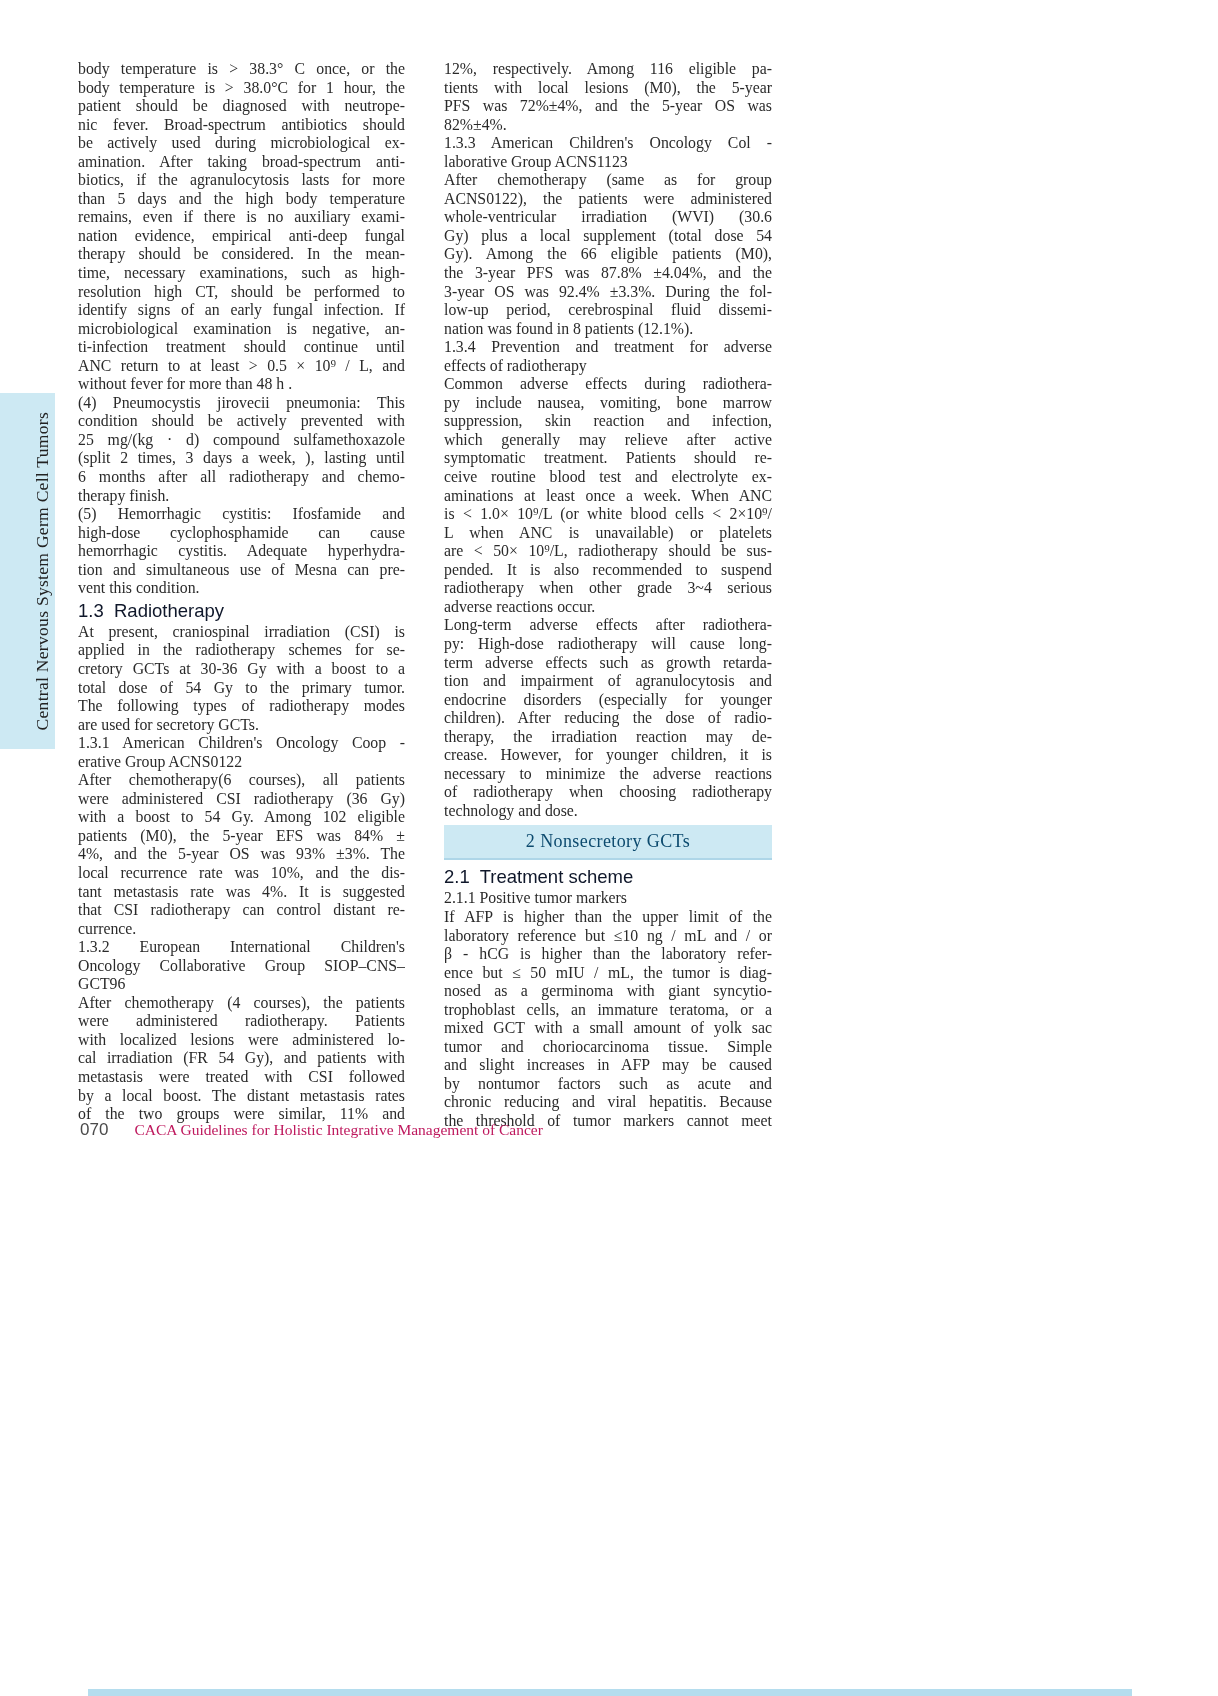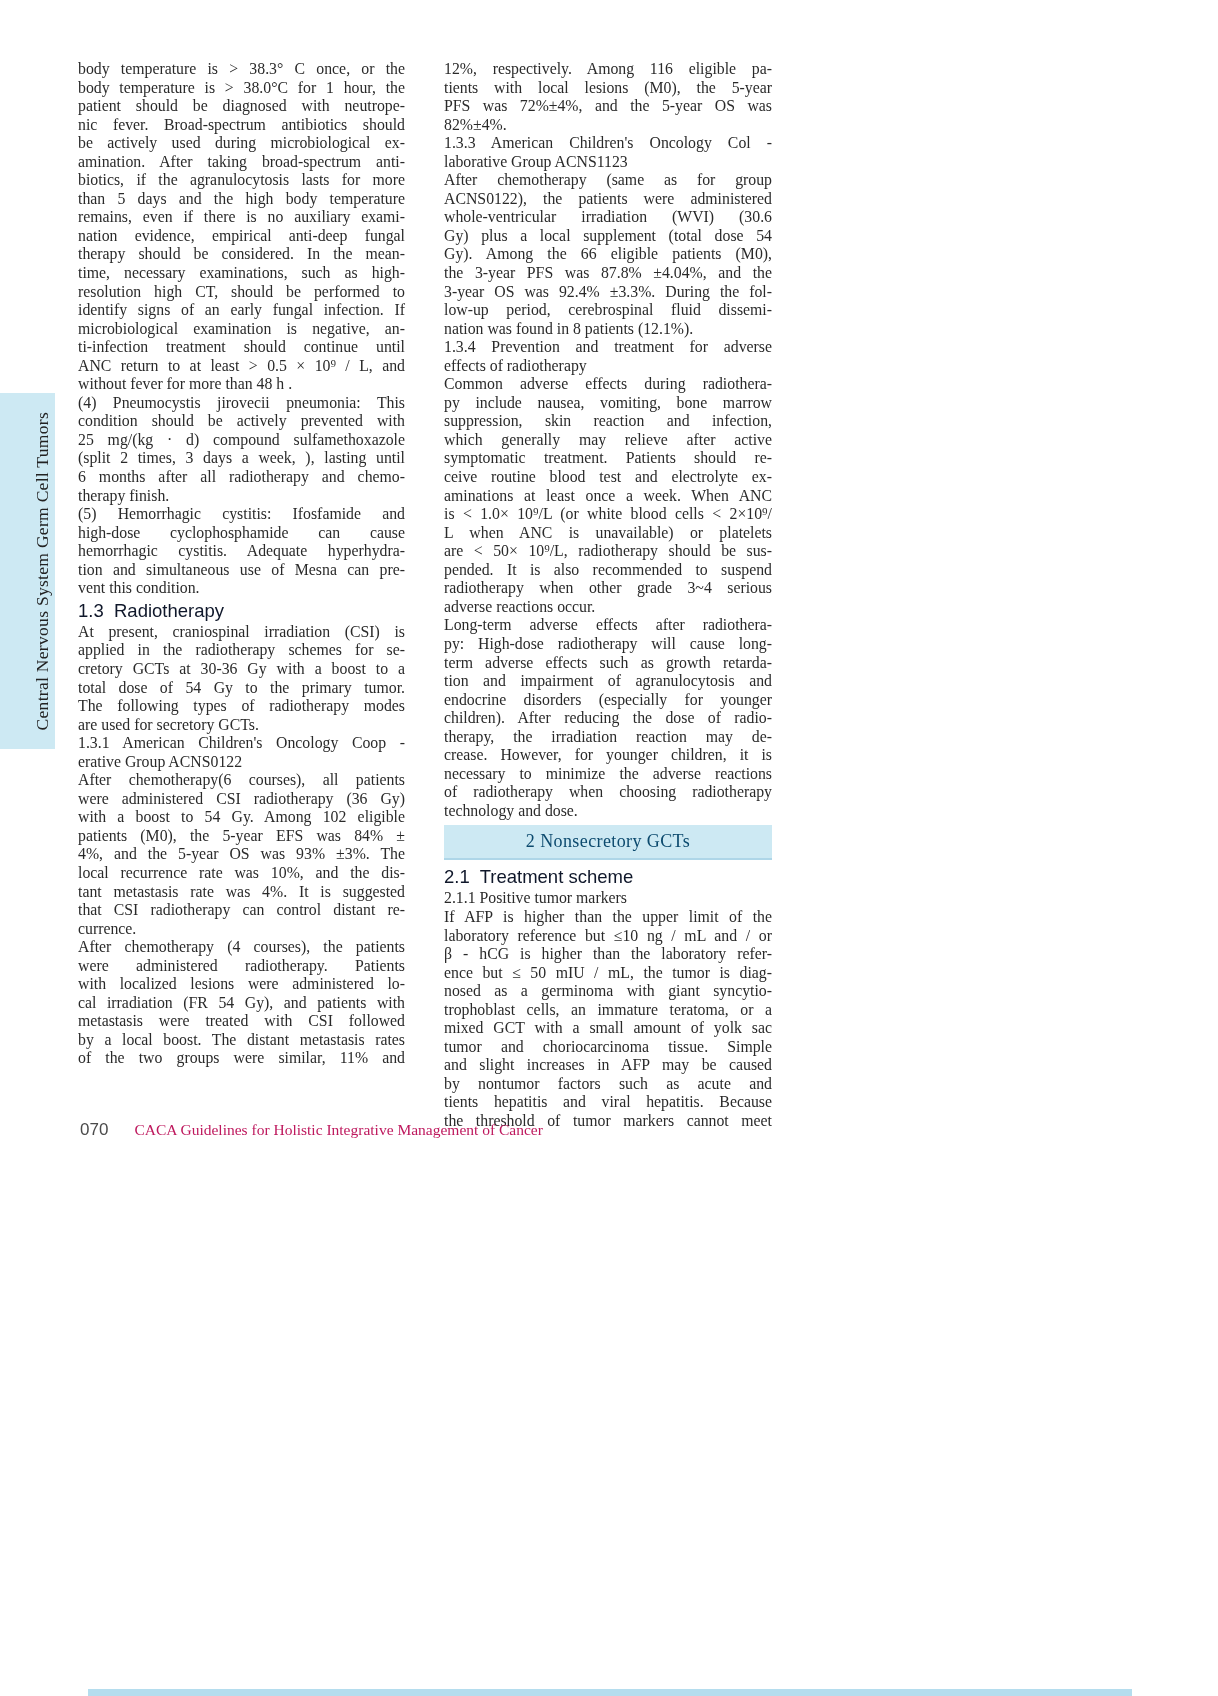--- a/index.html
+++ b/index.html
@@ -104,20 +104,25 @@
         <div class="line">were administered CSI radiotherapy (36 Gy)</div>
         <div class="line">with a boost to 54 Gy. Among 102 eligible</div>
         <div class="line">patients (M0), the 5-year EFS was 84% ±</div>
         <div class="line">4%, and the 5-year OS was 93% ±3%. The</div>
         <div class="line">local recurrence rate was 10%, and the dis-</div>
         <div class="line">tant metastasis rate was 4%. It is suggested</div>
         <div class="line">that CSI radiotherapy can control distant re-</div>
         <div class="line last">currence.</div>
       </div>
       <div class="para">
+        <div class="line">1.3.2 European International Children's</div>
+        <div class="line">Oncology Collaborative Group SIOP–CNS–</div>
+        <div class="line last">GCT96</div>
+      </div>
+      <div class="para">
         <div class="line">After chemotherapy (4 courses), the patients</div>
         <div class="line">were administered radiotherapy. Patients</div>
         <div class="line">with localized lesions were administered lo-</div>
         <div class="line">cal irradiation (FR 54 Gy), and patients with</div>
         <div class="line">metastasis were treated with CSI followed</div>
         <div class="line">by a local boost. The distant metastasis rates</div>
         <div class="line">of the two groups were similar, 11% and</div>
       </div>
     </div>
   <div class="col col-right" id="col-right">
@@ -185,21 +190,21 @@
         <div class="line">If AFP is higher than the upper limit of the</div>
         <div class="line">laboratory reference but ≤10 ng / mL and / or</div>
         <div class="line">β - hCG is higher than the laboratory refer-</div>
         <div class="line">ence but ≤ 50 mIU / mL, the tumor is diag-</div>
         <div class="line">nosed as a germinoma with giant syncytio-</div>
         <div class="line">trophoblast cells, an immature teratoma, or a</div>
         <div class="line">mixed GCT with a small amount of yolk sac</div>
         <div class="line">tumor and choriocarcinoma tissue. Simple</div>
         <div class="line">and slight increases in AFP may be caused</div>
         <div class="line">by nontumor factors such as acute and</div>
-        <div class="line">tients hepatitis and viral hepatitis. Because</div>
+        <div class="line">chronic reducing and viral hepatitis. Because</div>
         <div class="line">the threshold of tumor markers cannot meet</div>
       </div>
     </div>
 
   <div class="footer">
     <span class="pageno">070</span>
     <span class="foottitle">CACA Guidelines for Holistic Integrative Management of Cancer</span>
   </div>
 
   <div class="bottom-bar"></div>

